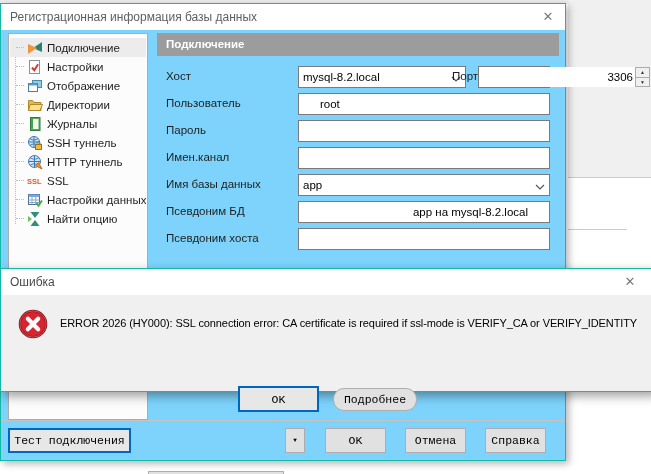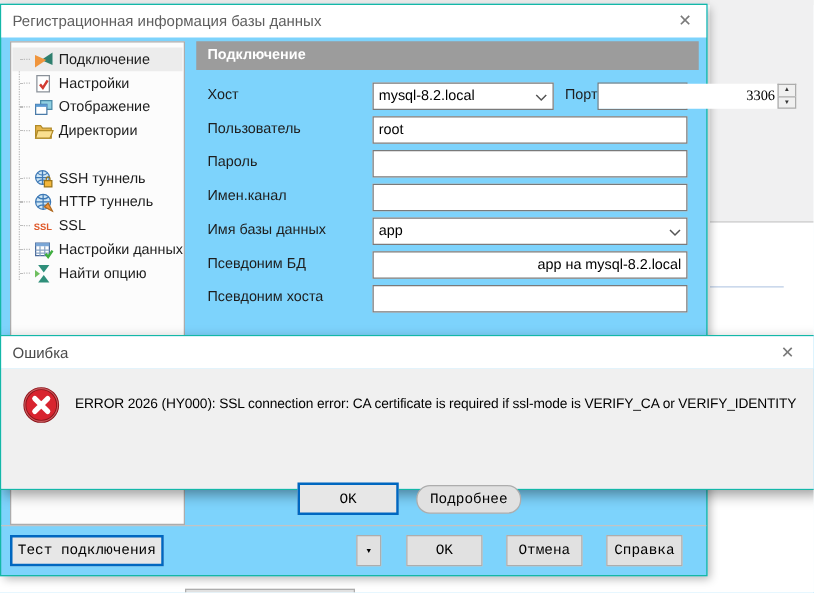--- a/index.html
+++ b/index.html
@@ -33,26 +33,26 @@
   .tree-ico svg { display:block; }
   .tree-label { font-size:11.5px; color:#1e1e1e; white-space:nowrap; }
 
   
   .section-hdr { position:absolute; left:156px; top:29px; width:402px; height:23px; background:#9c9c9c;
                  color:#ffffff; font-weight:bold; font-size:11.5px; line-height:23px; padding-left:9px; }
 
   
   .f-label { position:absolute; left:165px; font-size:11.5px; color:#1e1e1e; white-space:nowrap; }
   .f-input { position:absolute; height:22px; background:#fff; border:1px solid #7a7a7a;
-             font-family:"Liberation Sans",sans-serif; font-size:11.5px; color:#000; padding:0 4px; }
+             font-family:"Liberation Sans",sans-serif; font-size:11.5px; color:#000; padding:0 21px; }
   .combo { position:absolute; height:22px; background:#fff; border:1px solid #7a7a7a; display:flex; align-items:center; }
   .combo .combo-text { flex:1; font-size:11.5px; color:#000; padding-left:4px; white-space:nowrap; overflow:hidden; }
   .combo .chev { flex:none; width:18px; text-align:center; }
   .spin-wrap { position:absolute; left:477px; top:62px; width:72px; height:22px; background:#fff; border:1px solid #7a7a7a; display:flex; }
-  .spin-input { flex:1; border:0; outline:none; text-align:right; font-family:Liberation Serif, serif; font-size:11.5px; padding-right:2px; }
+  .spin-input { flex:1; border:0; outline:none; text-align:right; font-family:Liberation Sans, sans-serif; font-size:11.5px; padding-right:2px; }
   .spin-btns { flex:none; width:15px; display:flex; flex-direction:column; }
   .spin-btn { flex:1; background:#f0f0f0; border:1px solid #acacac; font-size:5px; line-height:8px; color:#333; text-align:center; }
   .spin-btn.up { border-bottom-width:0; }
 
   
   .btn { position:absolute; background:#e1e1e1; border:1px solid #adadad; font-family:Liberation Mono, monospace;
          font-size:11.5px; color:#000; }
   .btn-focus { border:2px solid #0067c0; }
   .footer-sep { position:absolute; left:0; top:416px; width:564px; height:0; border-top:1px solid #c3c3c3; }
 
@@ -117,20 +117,31 @@
         <span class="tree-stub"></span>
         <span class="tree-ico">
           <svg viewBox="0 0 16 16" width="16" height="16">
               <path d="M1.5 3.5 h4 l1.5 2 h7 v8 h-12.5 z" fill="#e8b64c" stroke="#b08a28"></path>
               <path d="M3.2 7.5 h12.3 l-2.6 6 h-11.4 z" fill="#fadf8f" stroke="#b08a28"></path>
             </svg>
         </span>
         <span class="tree-label">Директории</span>
       </div>
 
+      <div class="tree-row" style="top:80px;">
+        <span class="tree-stub"></span>
+        <span class="tree-ico">
+          <svg viewBox="0 0 16 16" width="16" height="16">
+              <rect x="3.5" y="1.5" width="9.5" height="13" fill="#59a859" stroke="#2f7f3f"></rect>
+              <rect x="6" y="3" width="5.5" height="10" fill="#eef7ee"></rect>
+              <path d="M4.5 3 h1 M4.5 5 h1 M4.5 7 h1 M4.5 9 h1 M4.5 11 h1" stroke="#2f7f3f"></path>
+            </svg>
+        </span>
+        <span class="tree-label">Журналы</span>
+      </div>
 
       <div class="tree-row" style="top:99px;">
         <span class="tree-stub"></span>
         <span class="tree-ico">
           <svg viewBox="0 0 16 16" width="16" height="16">
               <circle cx="7" cy="7" r="5.5" fill="#cfe6f5" stroke="#3d78b5"></circle>
               <path d="M1.5 7 h11 M7 1.5 v11 M3 3.5 c2.5 2 5.5 2 8 0 M3 10.5 c2.5 -2 5.5 -2 8 0" stroke="#3d78b5" fill="none"></path>
               <rect x="8.5" y="9.5" width="6" height="5" fill="#f3b73c" stroke="#9a7418"></rect>
               <path d="M10 9.5 v-1.5 a1.5 1.5 0 0 1 3 0 v1.5" stroke="#9a7418" fill="none"></path>
             </svg>
@@ -182,21 +193,21 @@
               <path d="M1 5 L5 8 L1 11 Z" fill="#6fbf5f"></path>
             </svg>
         </span>
         <span class="tree-label">Найти опцию</span>
       </div>
     </div>
 
     <div class="section-hdr">Подключение</div>
 
     <span class="f-label" style="top:66px;">Хост</span>
-    <div class="combo" style="left:297px; top:62px; width:145px;">
+    <div class="combo" style="left:297px; top:62px; width:168px;">
       <span class="combo-text">mysql-8.2.local</span>
       <span class="chev">
         <svg width="10" height="6" viewBox="0 0 10 6">
             <path d="M1 1 L5 5 L9 1" stroke="#555" fill="none" stroke-width="1.2"></path>
           </svg>
       </span>
     </div>
     <span class="f-label" style="left:451px; top:66px;">Порт</span>
     <div class="spin-wrap">
       <input class="spin-input" value="3306" style="">

